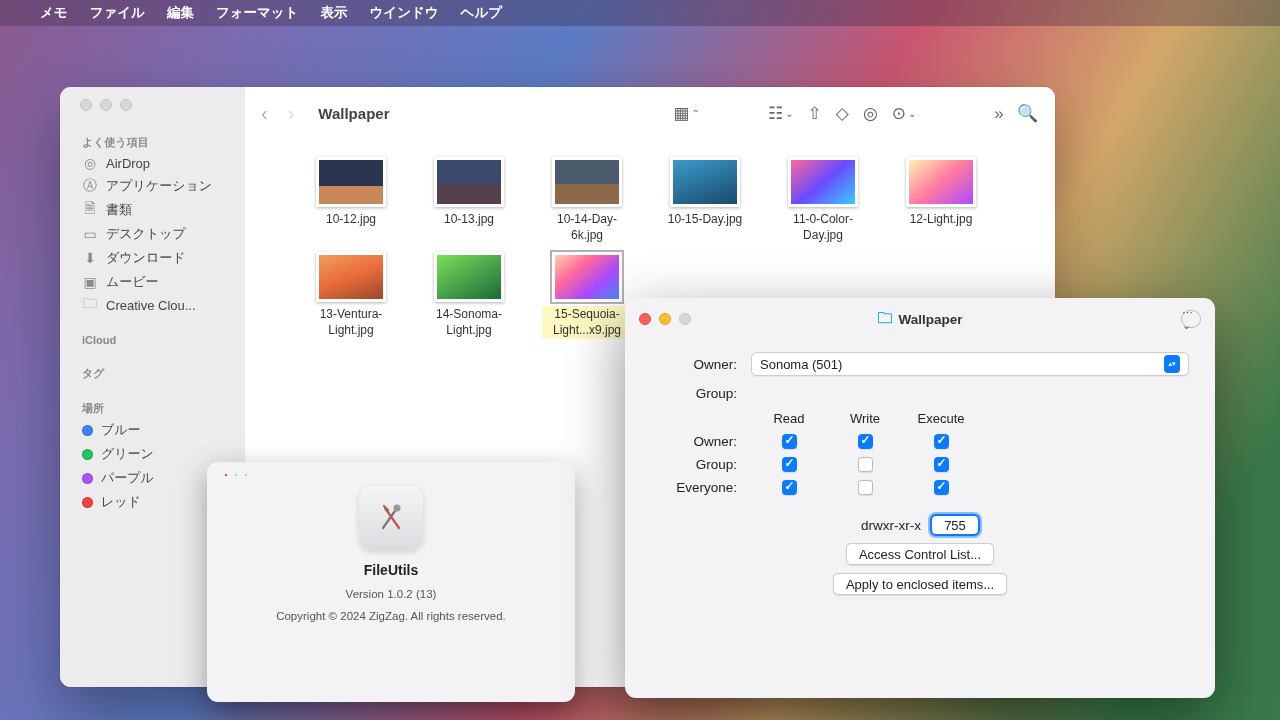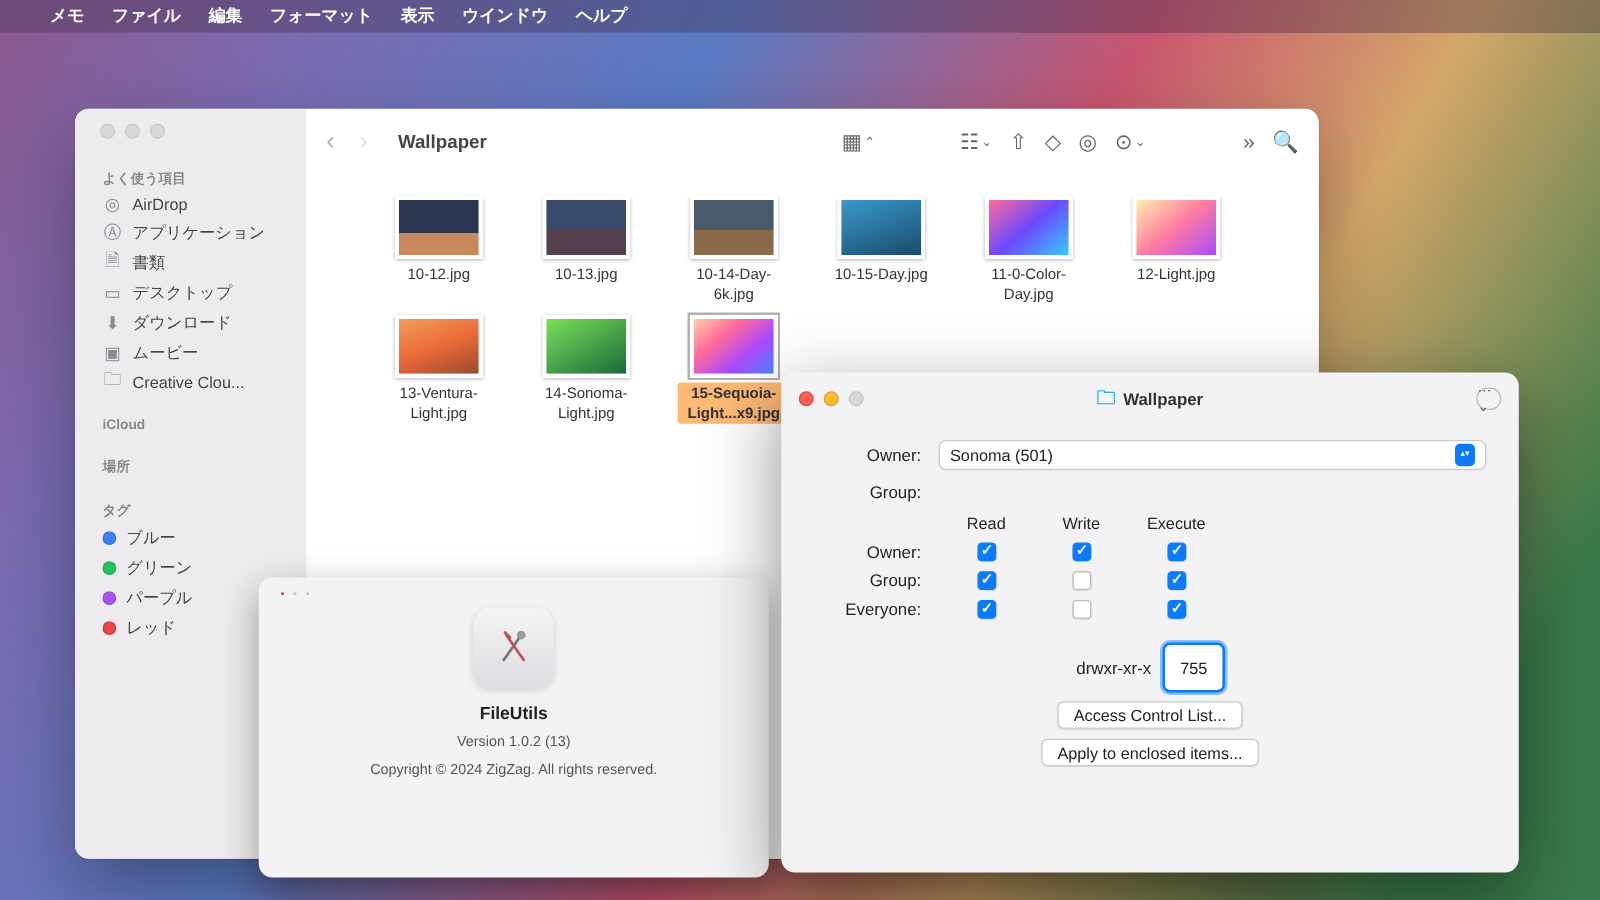--- a/index.html
+++ b/index.html
@@ -27,25 +27,25 @@
 .main { flex: 1; display: flex; flex-direction: column; background: #fff; }
 .toolbar { height: 54px; display: flex; align-items: center; padding: 0 16px; gap: 14px; border-bottom: 1px solid rgba(0,0,0,0); }
 .toolbar .nav { display: flex; gap: 20px; color: #b0b0b0; font-size: 20px; }
 .toolbar .title { flex: 0 0 auto; font-size: 15px; font-weight: 600; color: #444; margin-left: 10px; }
 .toolbar .spacer { flex: 1; }
 .toolbar .tbtn { color: #666; font-size: 17px; display: flex; align-items: center; gap: 2px; }
 
 .file-grid { padding: 16px 14px; display: flex; flex-wrap: wrap; gap: 8px 28px; align-content: flex-start; margin-left: 47px; }
 .file-item { width: 90px; display: flex; flex-direction: column; align-items: center; gap: 4px; font-size: 12px; text-align: center; color: #333; }
 .file-item.selected .thumb { box-shadow: 0 0 0 2px #b0b0b5; }
-.file-item.selected .label { background: #fdba74; border-radius: 3px; padding: 1px 3px; font-weight: bold; }
+.file-item.selected .label { background: #fef9c3; border-radius: 3px; padding: 1px 3px; }
 .thumb { width: 70px; height: 50px; border: 3px solid #fff; box-shadow: 0 1px 3px rgba(0,0,0,0.3); background: #888; }
 .label { line-height: 1.3; padding: 1px 2px; }
 
-.about-window { top: 462px; left: 207px; width: 408px; height: 240px; background: #f3f3f5; border-radius: 11px; box-shadow: 0 10px 30px rgba(0,0,0,0.35); display: flex; flex-direction: column; align-items: center; padding: 12px 18px 18px; font-size: 11.5px; color: #555; text-align: left; }
+.about-window { top: 462px; left: 207px; width: 368px; height: 240px; background: #f3f3f5; border-radius: 11px; box-shadow: 0 10px 30px rgba(0,0,0,0.35); display: flex; flex-direction: column; align-items: center; padding: 12px 18px 18px; font-size: 11.5px; color: #555; text-align: left; }
 .about-traffic { align-self: flex-start; display: flex; gap: 8px; }
 .about-icon { width: 64px; height: 64px; margin-top: 10px; background: linear-gradient(180deg,#f5f5f7,#dcdce0); border-radius: 14px; display: flex; align-items: center; justify-content: center; font-size: 36px; color: #666; box-shadow: 0 2px 6px rgba(0,0,0,0.15); position: relative; }
 .about-name { font-size: 14px; font-weight: 700; margin-top: 12px; color: #222; }
 .about-ver { margin-top: 10px; }
 .about-copy { margin-top: 10px; }
 
 .perm-window { top: 298px; left: 625px; width: 590px; height: 400px; background: #f3f3f5; border-radius: 11px; box-shadow: 0 20px 60px rgba(0,0,0,0.45); padding: 0; }
 .perm-titlebar { height: 42px; display: flex; align-items: center; padding: 0 14px; position: relative; }
 .perm-titlebar .traffic { padding: 0; }
 .perm-title { position: absolute; left: 50%; transform: translateX(-50%); display: flex; align-items: center; gap: 6px; font-size: 13.5px; font-weight: 600; color: #333; }
@@ -59,21 +59,21 @@
 .perm-grid { margin-top: 6px; }
 .perm-head { display: grid; grid-template-columns: 100px 76px 76px 76px; text-align: center; margin-bottom: 8px; font-size: 13px; }
 .perm-head div:first-child { text-align: right; }
 .perm-check-row { display: grid; grid-template-columns: 100px 76px 76px 76px; align-items: center; margin-bottom: 8px; }
 .perm-check-row .rlabel { text-align: right; padding-right: 14px; }
 .cbox { width: 15px; height: 15px; border-radius: 3.5px; margin: 0 auto; background: #fff; border: 0.5px solid #bbb; box-shadow: 0 0.5px 1px rgba(0,0,0,0.1); position: relative; }
 .cbox.on { background: #0a7aff; border-color: #0a7aff; }
 .cbox.on::after { content: "✓"; color: #fff; position: absolute; top: -2px; left: 2px; font-size: 12px; font-weight: 700; }
 .perm-octal { display: flex; justify-content: center; align-items: center; gap: 10px; margin-top: 20px; }
 .perm-octal .mode { font-size: 13.5px; }
-.perm-octal .num { width: 48px; height: 38px; background: #fff; border: 0.5px solid #ccc; border-radius: 5px; display: flex; align-items: center; justify-content: center; font-size: 13px; box-shadow: 0 0 0 3px rgba(10,122,255,0.45); outline: 2px solid #0a7aff; outline-offset: -1px; }
+.perm-octal .num { width: 48px; height: 20px; background: #fff; border: 0.5px solid #ccc; border-radius: 5px; display: flex; align-items: center; justify-content: center; font-size: 13px; box-shadow: 0 0 0 3px rgba(10,122,255,0.45); outline: 2px solid #0a7aff; outline-offset: -1px; }
 .perm-actions { display: flex; flex-direction: column; align-items: center; gap: 8px; margin-top: 8px; }
 .mac-btn { height: 22px; padding: 0 12px; background: #fff; border: 0.5px solid #ccc; border-radius: 5px; font-size: 13px; display: flex; align-items: center; box-shadow: 0 0.5px 1px rgba(0,0,0,0.1); }
 
 
 .t1 { background: linear-gradient(180deg,#2a3550 60%,#c9885a 60%); }
 .t2 { background: linear-gradient(180deg,#3a4a6a 55%,#554050 55%); }
 .t3 { background: linear-gradient(180deg,#4a5a6a 55%,#8a6a4a 55%); }
 .t4 { background: linear-gradient(160deg,#3a9acc,#1a4a6a); }
 .t5 { background: linear-gradient(140deg,#ff6a9a,#6a4aff,#3acaff); }
 .t6 { background: linear-gradient(140deg,#ffefb0,#ff7aa0,#aa4aff); }
@@ -127,22 +127,22 @@
         </div>
       <div class="sidebar-item">
           <span class="icon">▣</span>
           <span>ムービー</span>
         </div>
       <div class="sidebar-item">
           <span class="icon">🗀</span>
           <span>Creative Clou...</span>
         </div>
       <div class="sidebar-heading" style="margin-top:12px">iCloud</div>
+      <div class="sidebar-heading" style="margin-top:12px">タグ</div>
       <div class="sidebar-heading" style="margin-top:12px">場所</div>
-      <div class="sidebar-heading" style="margin-top:12px">タグ</div>
       <div class="sidebar-item">
           <span class="tag-dot" style="background:#3b82f6"></span>
           <span>ブルー</span>
         </div>
       <div class="sidebar-item">
           <span class="tag-dot" style="background:#22c55e"></span>
           <span>グリーン</span>
         </div>
       <div class="sidebar-item">
           <span class="tag-dot" style="background:#a855f7"></span>

